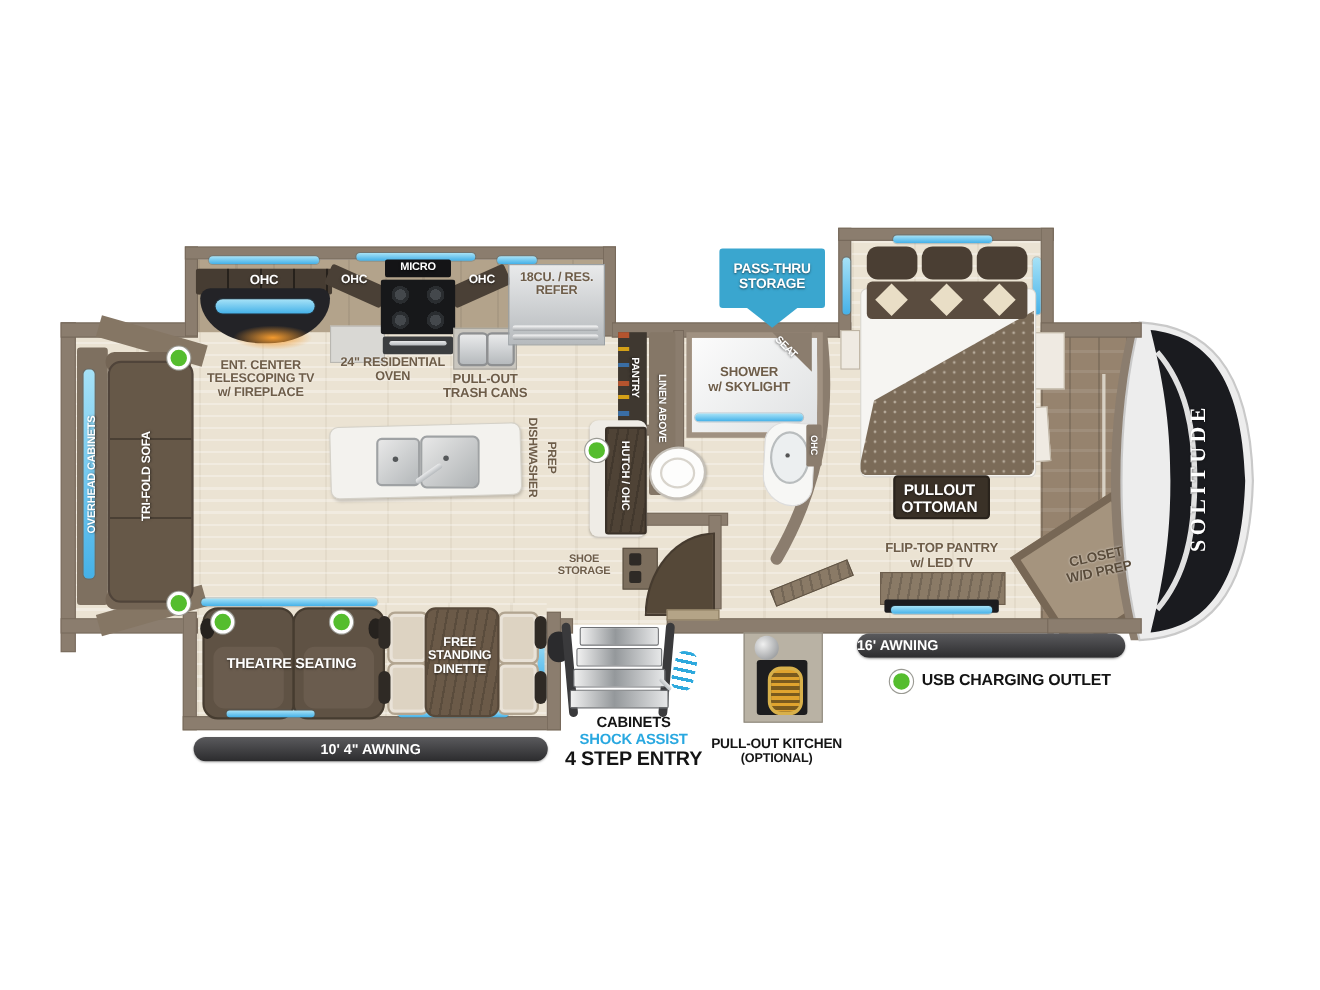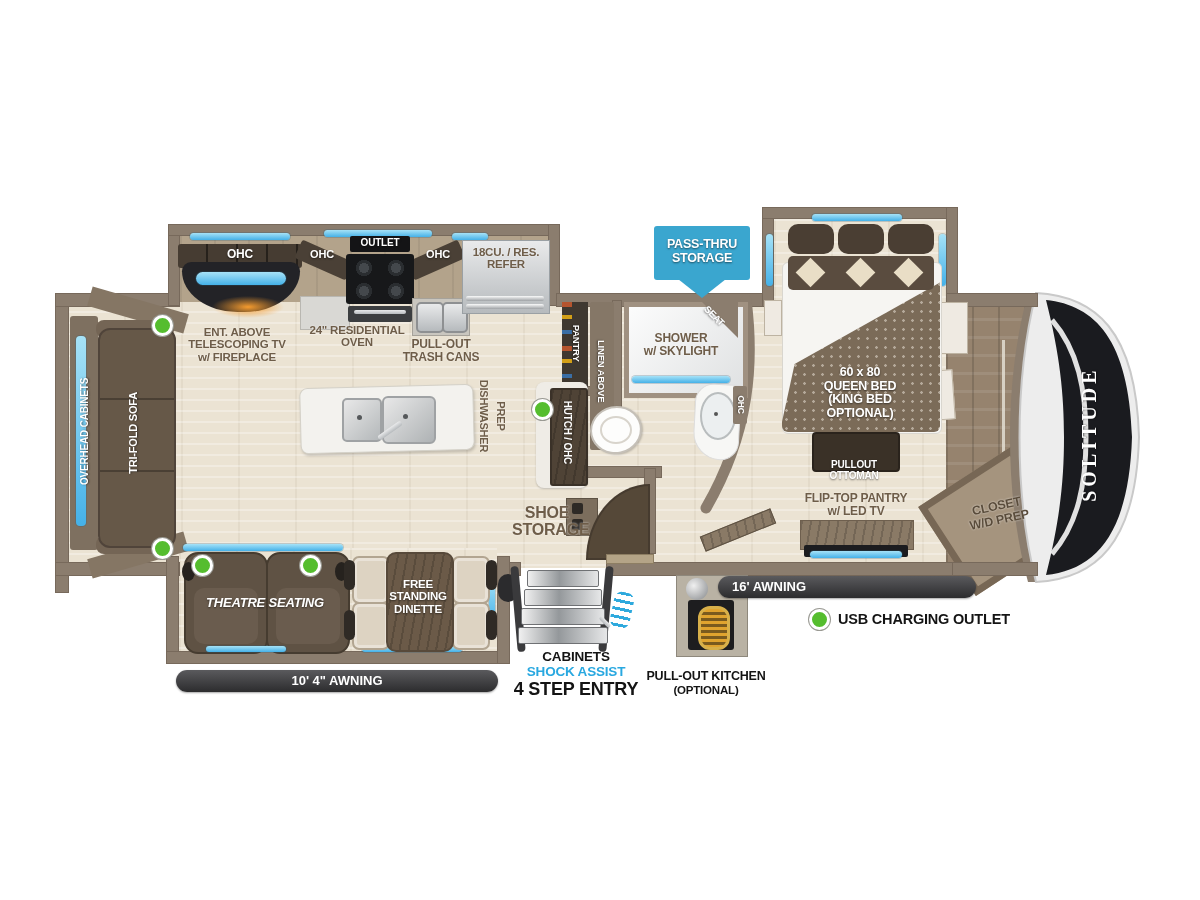--- a/index.html
+++ b/index.html
@@ -138,40 +138,40 @@
   <div class="abs" style="left:408px;top:250px;width:56px;height:20px;background:#4a4036;border-radius:3px;transform:rotate(-24deg);"></div>
   <div class="lbl wlbl nw" style="left:300px;top:249px;width:44px;font-size:11px;">OHC</div>
   <div class="lbl wlbl nw" style="left:416px;top:249px;width:44px;font-size:11px;">OHC</div>
 
   <div class="abs" style="left:182px;top:262px;width:118px;height:50px;background:#232327;border-radius:10px 10px 60px 60px / 10px 10px 44px 44px;"></div>
   <div class="bluebar" style="left:196px;top:272px;width:90px;height:13px;border-radius:7px;"></div>
   <div class="abs" style="left:212px;top:296px;width:72px;height:22px;background:radial-gradient(closest-side,#f59b2e,rgba(245,155,46,0));"></div>
 
   <div class="abs" style="left:300px;top:296px;width:48px;height:32px;background:#d9d8d4;border:1px solid #b9b7b1;"></div>
   <div class="abs" style="left:350px;top:236px;width:60px;height:16px;background:#141416;border-radius:2px;"></div>
-  <div class="lbl wlbl nw" style="left:352px;top:238px;width:56px;font-size:10px;">OUTLET</div>
+  <div class="lbl wlbl nw" style="left:352px;top:238px;width:56px;font-size:10px;">MICRO</div>
   <div class="abs" style="left:346px;top:254px;width:68px;height:50px;background:#17181a;border-radius:3px;
        background-image:radial-gradient(circle 9px at 18px 14px,#44484c 0 5px,#2a2d30 5px 8px,transparent 8px),
                         radial-gradient(circle 9px at 50px 14px,#44484c 0 5px,#2a2d30 5px 8px,transparent 8px),
                         radial-gradient(circle 9px at 18px 37px,#44484c 0 5px,#2a2d30 5px 8px,transparent 8px),
                         radial-gradient(circle 9px at 50px 37px,#44484c 0 5px,#2a2d30 5px 8px,transparent 8px);"></div>
   <div class="abs" style="left:348px;top:306px;width:64px;height:16px;background:#3c3e40;border-radius:2px;"></div>
   <div class="abs steel" style="left:354px;top:310px;width:52px;height:4px;border-radius:2px;"></div>
 
   <div class="abs" style="left:412px;top:298px;width:56px;height:36px;background:#c9c6bf;border:1px solid #a6a29a;"></div>
   <div class="abs steel" style="left:416px;top:302px;width:24px;height:27px;border:2px solid #8e9092;border-radius:5px;"></div>
   <div class="abs steel" style="left:442px;top:302px;width:22px;height:27px;border:2px solid #8e9092;border-radius:5px;"></div>
 
   <div class="abs steel" style="left:462px;top:240px;width:86px;height:72px;border:1px solid #9aa0a4;"></div>
   <div class="abs" style="left:466px;top:296px;width:78px;height:5px;background:linear-gradient(180deg,#fafafa,#9ea2a5);border-radius:2px;"></div>
   <div class="abs" style="left:466px;top:304px;width:78px;height:5px;background:linear-gradient(180deg,#fafafa,#9ea2a5);border-radius:2px;"></div>
   <div class="lbl" style="left:462px;top:246px;width:88px;font-size:11.5px;">18CU. / RES.
 REFER</div>
 
-  <div class="lbl" style="left:180px;top:326px;width:114px;font-size:11.5px;">ENT. ABOVE
+  <div class="lbl" style="left:180px;top:326px;width:114px;font-size:11.5px;">ENT. CENTER
 TELESCOPING TV
 w/ FIREPLACE</div>
   <div class="lbl" style="left:302px;top:324px;width:110px;font-size:11.5px;">24" RESIDENTIAL
 OVEN</div>
   <div class="lbl" style="left:402px;top:338px;width:78px;font-size:12px;text-align:center;">PULL-OUT
 TRASH CANS</div>
 
   <div class="abs" style="left:300px;top:386px;width:172px;height:64px;background:#f3f2ee;border:1px solid #d4d1c8;border-radius:8px;transform:rotate(-1.5deg);box-shadow:1px 2px 3px rgba(0,0,0,.18);"></div>
   <div class="abs" style="left:342px;top:398px;width:36px;height:40px;background:linear-gradient(135deg,#e8e8e8,#b4b8ba);border:2px solid #9fa2a4;border-radius:5px;"></div>
   <div class="abs" style="left:382px;top:396px;width:50px;height:44px;background:linear-gradient(135deg,#e8e8e8,#aeb2b4);border:2px solid #9fa2a4;border-radius:6px;"></div>
@@ -208,21 +208,21 @@
   <div class="abs" style="left:733px;top:386px;width:14px;height:38px;background:#8b7d6e;border-radius:2px;"></div>
   <div class="lbl wlbl nw" style="left:725px;top:400px;width:30px;font-size:8.5px;transform:rotate(90deg);">OHC</div>
 
   <div class="abs" style="left:536px;top:382px;width:52px;height:106px;background:#efece6;border-radius:8px;box-shadow:0 1px 2px rgba(0,0,0,.2);"></div>
   <div class="wood" style="left:550px;top:388px;width:34px;height:94px;background-color:#4f4336;border:2px solid #3a3128;border-radius:3px;"></div>
   <div class="lbl wlbl nw" style="left:524px;top:427px;width:86px;font-size:10px;transform:rotate(90deg);">HUTCH / OHC</div>
 
   <div class="abs" style="left:566px;top:498px;width:30px;height:36px;background:#7c6e5d;border:1px solid #5d5244;"></div>
   <div class="abs" style="left:572px;top:503px;width:11px;height:11px;background:#2e2a26;border-radius:2px;"></div>
   <div class="abs" style="left:572px;top:519px;width:11px;height:11px;background:#2e2a26;border-radius:2px;"></div>
-  <div class="lbl" style="left:512px;top:504px;width:70px;font-size:16px;">SHOE
+  <div class="lbl" style="left:496px;top:504px;width:70px;font-size:10px;">SHOE
 STORAGE</div>
   <div class="abs" style="left:586px;top:484px;width:60px;height:72px;border-top-left-radius:100%;border:2px solid #463b2f;
               background:conic-gradient(from 180deg at 100% 100%,#584a3b 0 20deg,#7a6852 20deg 23deg,#51453a 23deg 43deg,#7a6852 43deg 46deg,#5e5041 46deg 66deg,#7a6852 66deg 69deg,#554838 69deg 90deg);"></div>
   <div class="abs" style="left:606px;top:554px;width:46px;height:8px;background:#b4a487;border:1px solid #8d7e63;"></div>
 
   <div class="bluebar" style="left:766px;top:234px;width:7px;height:52px;"></div>
   <div class="bluebar" style="left:939px;top:234px;width:7px;height:52px;"></div>
   <div class="bluebar" style="left:812px;top:214px;width:90px;height:7px;"></div>
   <div class="abs" style="left:764px;top:300px;width:16px;height:34px;background:#efeae2;border:1px solid #bdb3a2;"></div>
   <div class="abs" style="left:940px;top:302px;width:26px;height:50px;background:#efeae2;border:1px solid #bdb3a2;"></div>
@@ -232,47 +232,43 @@
   <div class="abs" style="left:782px;top:262px;width:158px;height:170px;border-radius:6px;background-color:#7b6b58;
               background-image:radial-gradient(rgba(240,233,220,.5) 1.2px,transparent 1.5px);background-size:9px 9px;
               clip-path:polygon(0 94%,8% 60%,100% 12%,100% 100%,0 100%);"></div>
   <div class="abs" style="left:788px;top:224px;width:46px;height:30px;background:#4a3e33;border-radius:10px;"></div>
   <div class="abs" style="left:838px;top:224px;width:46px;height:30px;background:#4a3e33;border-radius:10px;"></div>
   <div class="abs" style="left:888px;top:224px;width:46px;height:30px;background:#4a3e33;border-radius:10px;"></div>
   <div class="abs" style="left:788px;top:256px;width:146px;height:34px;background:#5a4c3f;border-radius:5px;"></div>
   <div class="abs" style="left:800px;top:262px;width:21px;height:21px;background:#e9dec6;transform:rotate(45deg);"></div>
   <div class="abs" style="left:850px;top:262px;width:21px;height:21px;background:#e9dec6;transform:rotate(45deg);"></div>
   <div class="abs" style="left:898px;top:262px;width:21px;height:21px;background:#e9dec6;transform:rotate(45deg);"></div>
-  <div class="lbl wlbl" style="left:792px;top:366px;width:136px;font-size:12.5px;">60 x 80
-QUEEN BED
-(KING BED
-OPTIONAL)</div>
   <div class="abs" style="left:812px;top:432px;width:84px;height:36px;background:#3a3127;border:2px solid #2a231c;border-radius:4px;"></div>
-  <div class="lbl wlbl" style="left:812px;top:460px;width:84px;font-size:10px;">PULLOUT
+  <div class="lbl wlbl" style="left:812px;top:438px;width:84px;font-size:14px;">PULLOUT
 OTTOMAN</div>
 
   <div class="lbl" style="left:796px;top:492px;width:120px;font-size:12px;">FLIP-TOP PANTRY
 w/ LED TV</div>
   <div class="wood" style="left:800px;top:520px;width:112px;height:28px;border:1px solid #6e5f4e;"></div>
   <div class="abs" style="left:804px;top:545px;width:104px;height:12px;background:#1c1c1f;border-radius:2px;"></div>
   <div class="bluebar" style="left:810px;top:551px;width:92px;height:7px;"></div>
 
   <div class="lbl" style="left:948px;top:500px;width:100px;font-size:12.5px;color:#5a4c3b;transform:rotate(-12deg);">CLOSET
 W/D PREP</div>
 
   <div class="bluebar" style="left:183px;top:544px;width:160px;height:7px;"></div>
   <div class="tseat" style="left:184px;top:552px;">
       <div class="cush"></div>
     </div>
   <div class="tseat" style="left:266px;top:552px;">
       <div class="cush"></div>
     </div>
   <div class="abs" style="left:182px;top:562px;width:13px;height:19px;background:#26221e;border-radius:50%;"></div>
   <div class="abs" style="left:335px;top:562px;width:13px;height:19px;background:#26221e;border-radius:50%;"></div>
-  <div class="lbl wlbl nw" style="left:186px;top:596px;width:158px;font-size:13px;font-style:italic;">THEATRE SEATING</div>
+  <div class="lbl wlbl nw" style="left:186px;top:596px;width:158px;font-size:13px;">THEATRE SEATING</div>
   <div class="bluebar" style="left:206px;top:646px;width:80px;height:6px;"></div>
   <div class="bluebar" style="left:362px;top:646px;width:100px;height:6px;"></div>
   <div class="bluebar" style="left:489px;top:578px;width:6px;height:46px;"></div>
 
   <div class="chair" style="left:352px;top:556px;"></div>
   <div class="chair" style="left:352px;top:602px;"></div>
   <div class="chair" style="left:452px;top:556px;"></div>
   <div class="chair" style="left:452px;top:602px;"></div>
   <div class="arm" style="left:344px;top:560px;"></div>
   <div class="arm" style="left:344px;top:610px;"></div>
@@ -304,21 +300,21 @@
   <div class="wood" style="left:700px;top:522px;width:74px;height:14px;border:1px solid #5d5142;transform:rotate(-22deg);"></div>
 
   <div class="abs" style="left:676px;top:575px;width:70px;height:80px;background:#b9b2a4;border:1px solid #8e887c;"></div>
   <div class="abs" style="left:686px;top:578px;width:22px;height:22px;border-radius:50%;background:radial-gradient(circle at 35% 35%,#f0f0f0,#85888b);"></div>
   <div class="abs" style="left:688px;top:600px;width:46px;height:50px;background:#1d1d1f;border-radius:3px;"></div>
   <div class="abs" style="left:698px;top:606px;width:26px;height:38px;border:3px solid #d8b04a;border-radius:12px;
               background:repeating-linear-gradient(180deg,#e0a32e 0 3px,#7a5a1e 3px 6px);"></div>
   <div class="lbl blk" style="left:640px;top:670px;width:132px;font-size:12.5px;">PULL-OUT KITCHEN</div>
   <div class="lbl blk" style="left:640px;top:684px;width:132px;font-size:11.5px;">(OPTIONAL)</div>
 
-  <div class="awn" style="left:718px;top:576px;width:258px;text-align:left;padding-left:14px;width:244px;">
+  <div class="awn" style="left:779px;top:576px;width:258px;text-align:left;width:244px;">
     <span>16' AWNING</span>
   </div>
   <div class="gdot" style="left:809px;top:609px;"></div>
   <div class="lbl blk nw" style="left:838px;top:612px;width:200px;font-size:14.5px;text-align:left;">USB CHARGING OUTLET</div>
 
   <div class="gdot" style="left:152px;top:315px;"></div>
   <div class="gdot" style="left:152px;top:538px;"></div>
   <div class="gdot" style="left:192px;top:555px;"></div>
   <div class="gdot" style="left:300px;top:555px;"></div>
   <div class="gdot" style="left:532px;top:399px;"></div>

